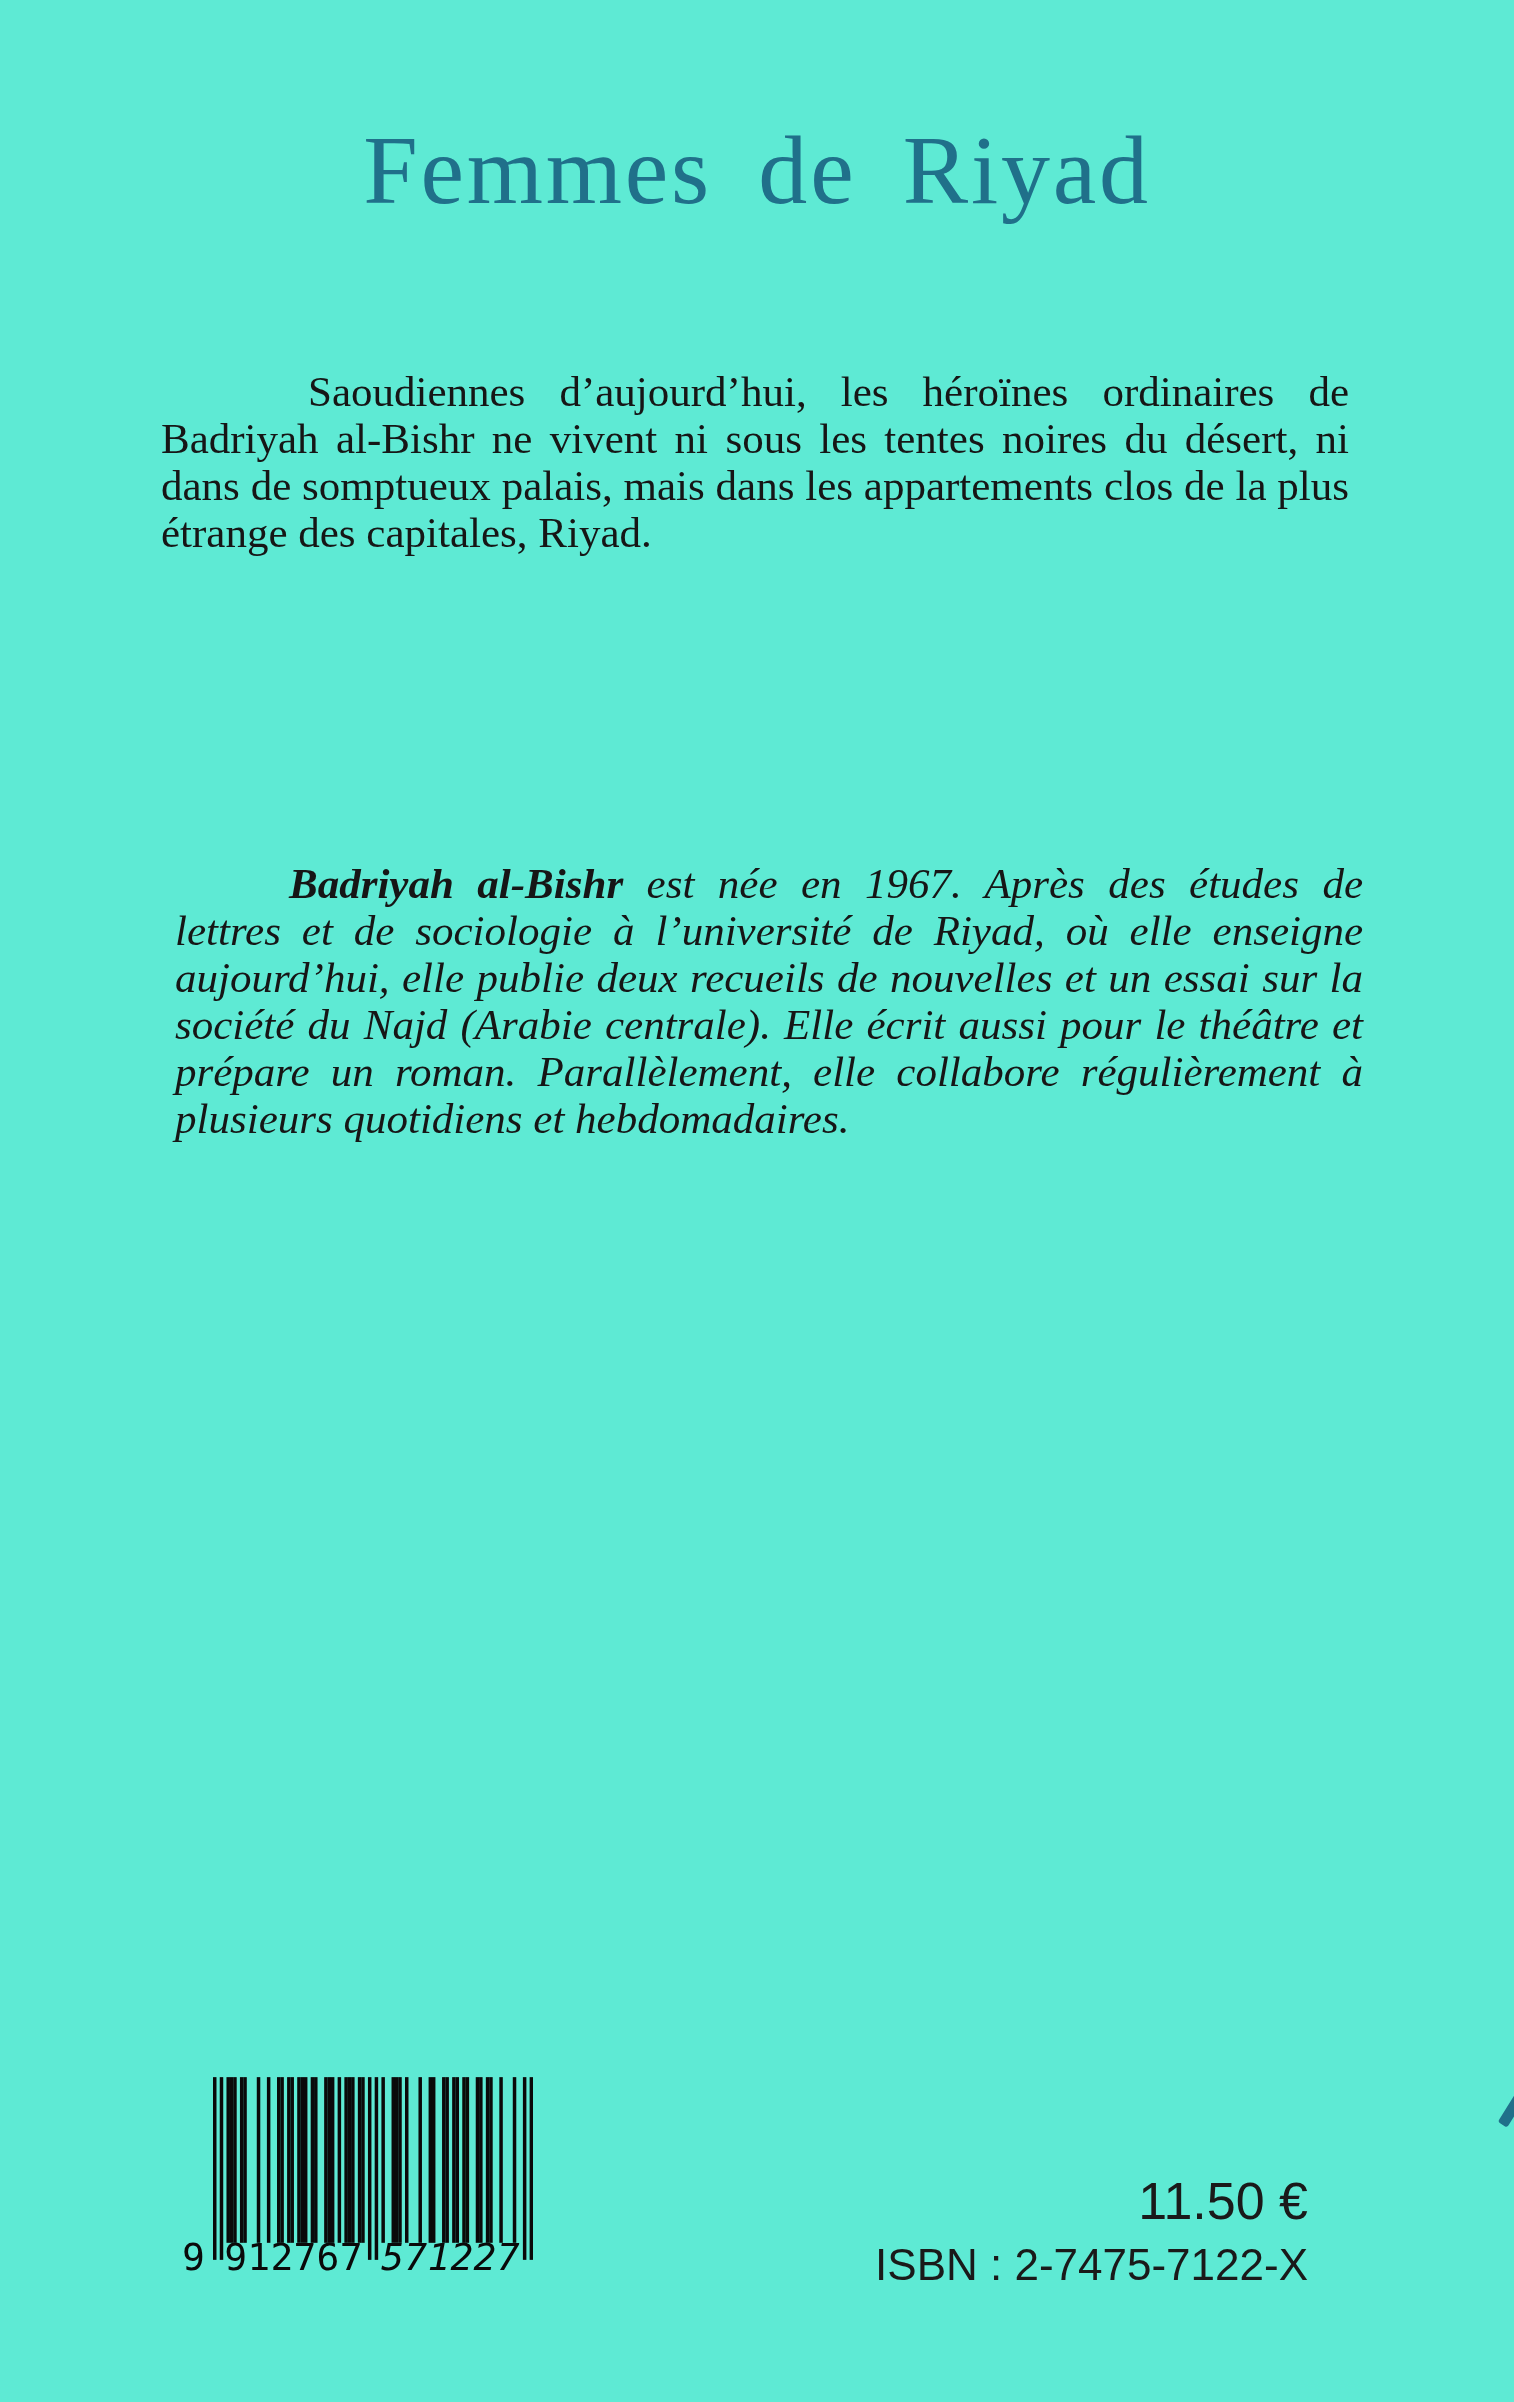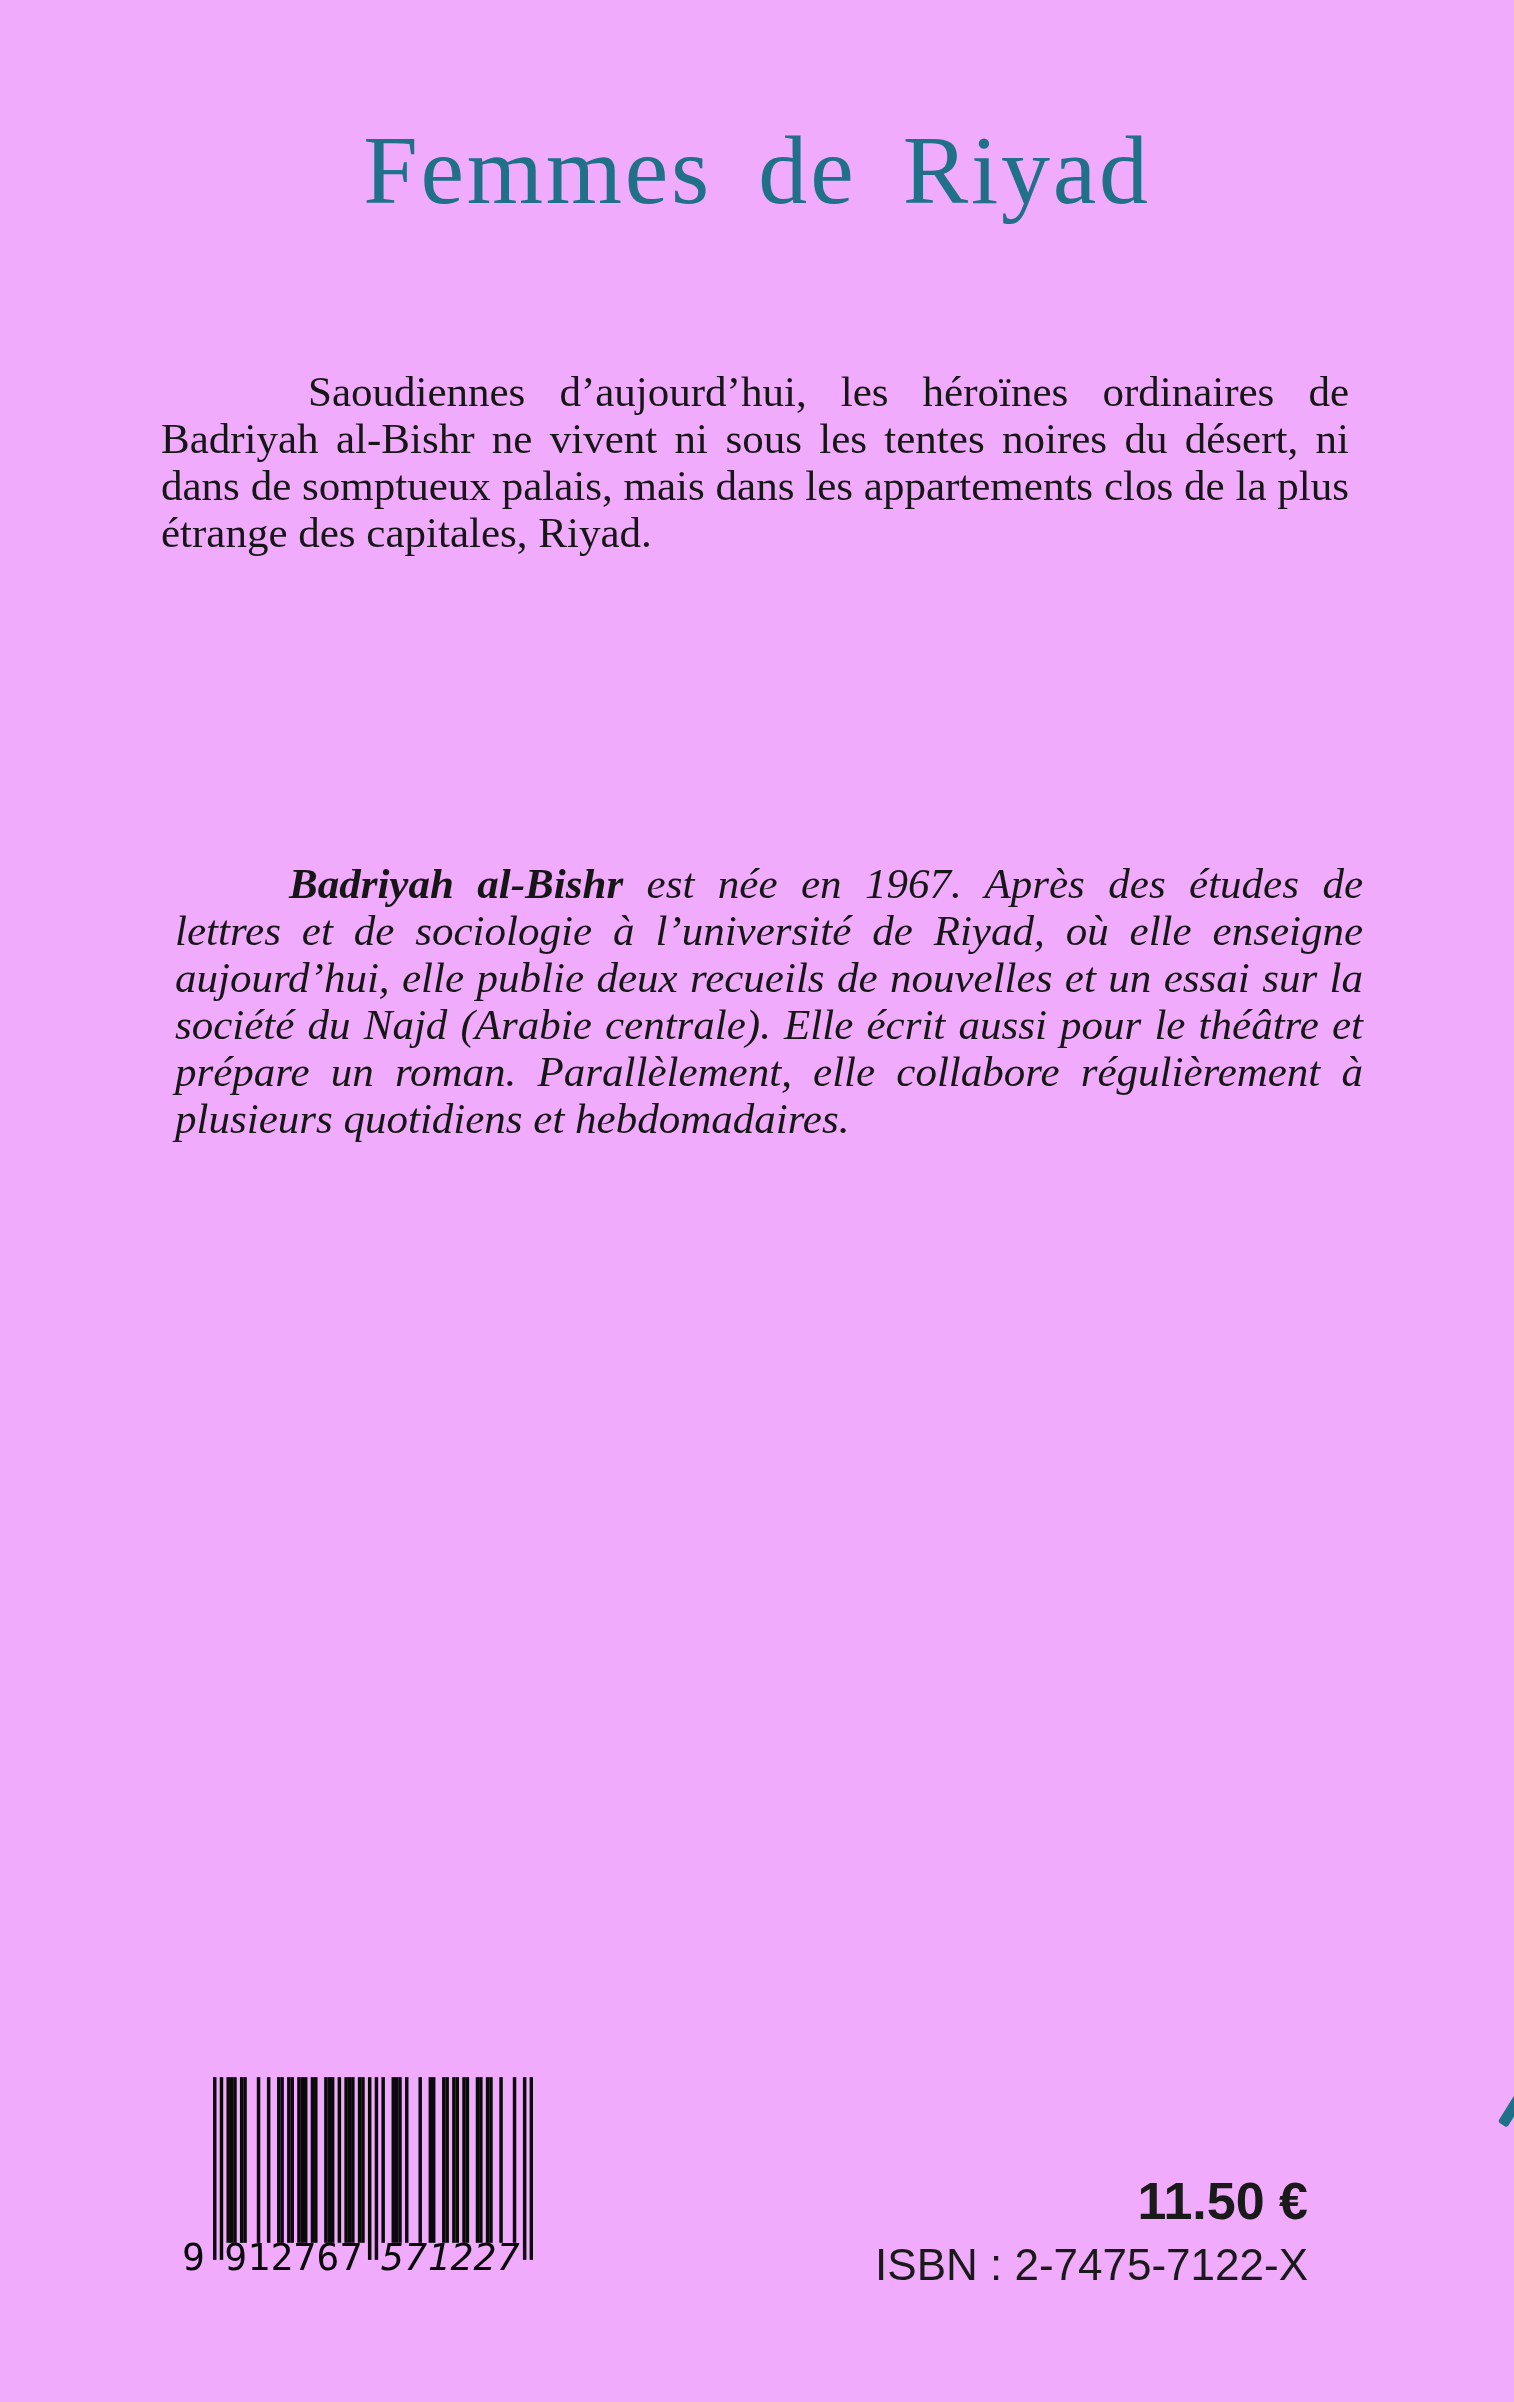--- a/index.html
+++ b/index.html
@@ -1,20 +1,20 @@
 <!DOCTYPE html>
 <html lang="fr" style="font-size:15px"><head>
 <meta charset="utf-8">
 <style>
   html, body { margin: 0; padding: 0; background: #e8e8e8; }
   .page {
     position: relative;
     width: 1514px;
     height: 2403px;
-    background: #f0abfc;
+    background: #5eead4;
     overflow: hidden;
     font-family: "Liberation Serif", serif;
     color: #161616;
   }
   .book-title {
     position: absolute;
     top: 121px;
     left: 0;
     right: 0;
     margin: 0;
@@ -71,21 +71,21 @@
     letter-spacing: 0.2px;
   }
   .bc-d0 { left: 182px; width: 30px; text-align: left; }
   .bc-d1 { left: 224px; width: 139px; text-align: center; }
   .bc-d2 { left: 381px; width: 139px; text-align: center; font-style: italic; }
   .price {
     position: absolute;
     top: 2175px;
     right: 206px;
     font-family: "Liberation Sans", sans-serif;
-    font-weight: 700;
+    font-weight: 400;
     font-size: 52px;
     line-height: 52px;
     color: #1a1a1a;
     text-align: right;
   }
   .isbn {
     position: absolute;
     top: 2243px;
     right: 206px;
     font-family: "Liberation Sans", sans-serif;

